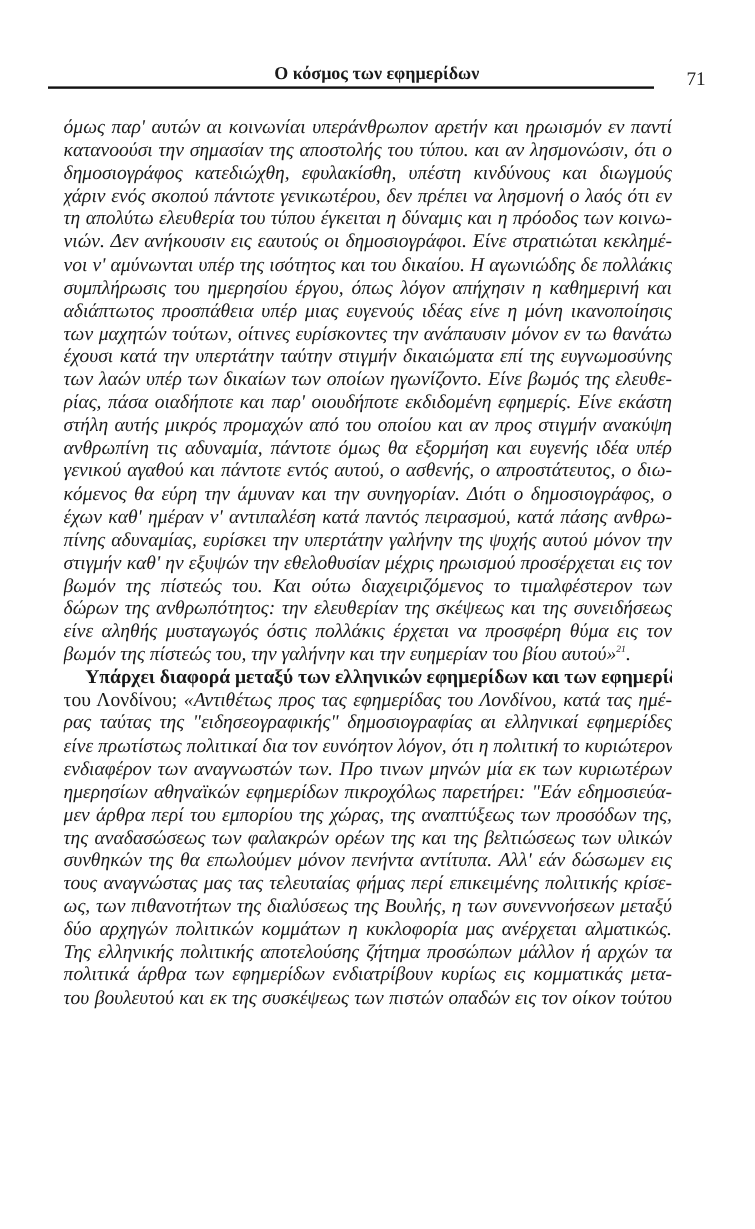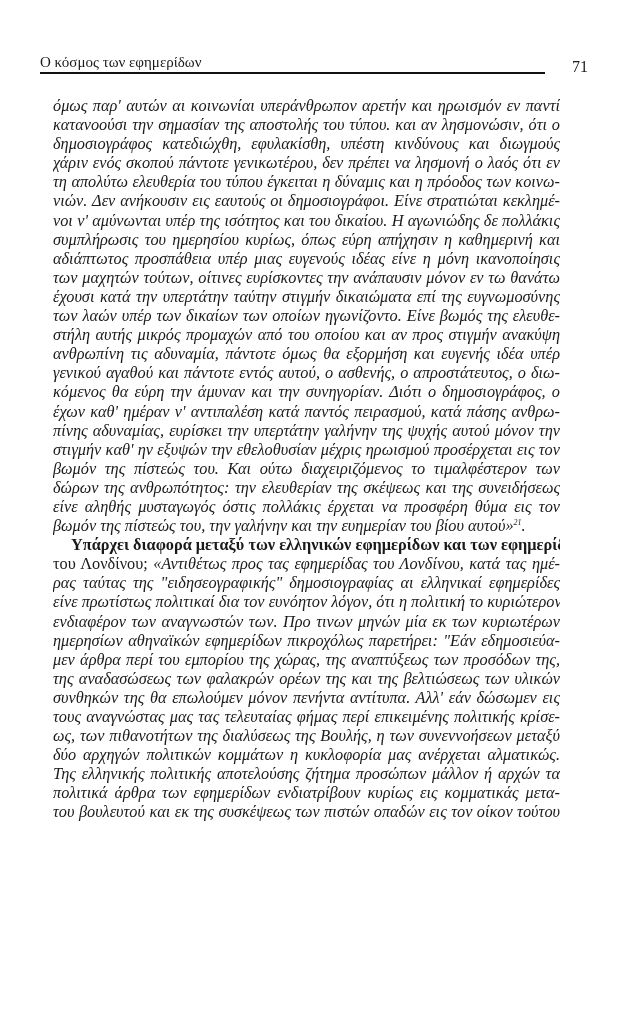--- a/index.html
+++ b/index.html
@@ -17,23 +17,24 @@
     left: 40px;
     top: 52px;
     width: 548px;
     height: 22px;
   }
   .header-title {
     position: absolute;
     left: 0;
     right: 0;
     top: 2px;
-    text-align: left;
+    text-align: center;
     font-family: "Liberation Serif", serif;
     font-size: 15px;
+    font-weight: bold;
   }
   .page-number {
     position: absolute;
     right: 0;
     top: 6px;
     font-family: "Liberation Serif", serif;
     font-size: 16px;
     margin-left: 38px;
   }
   .header-rule {
@@ -78,25 +79,26 @@
 
 <div class="body-text">
   <div id="p1">
       <div class="line italic"><span>όμως παρ' αυτών αι κοινωνίαι υπεράνθρωπον αρετήν και ηρωισμόν εν παντί</span></div>
       <div class="line italic"><span>κατανοούσι την σημασίαν της αποστολής του τύπου. και αν λησμονώσιν, ότι ο</span></div>
       <div class="line italic"><span>δημοσιογράφος κατεδιώχθη, εφυλακίσθη, υπέστη κινδύνους και διωγμούς</span></div>
       <div class="line italic"><span>χάριν ενός σκοπού πάντοτε γενικωτέρου, δεν πρέπει να λησμονή ο λαός ότι εν</span></div>
       <div class="line italic"><span>τη απολύτω ελευθερία του τύπου έγκειται η δύναμις και η πρόοδος των κοινω-</span></div>
       <div class="line italic"><span>νιών. Δεν ανήκουσιν εις εαυτούς οι δημοσιογράφοι. Είνε στρατιώται κεκλημέ-</span></div>
       <div class="line italic"><span>νοι ν' αμύνωνται υπέρ της ισότητος και του δικαίου. Η αγωνιώδης δε πολλάκις</span></div>
-      <div class="line italic"><span>συμπλήρωσις του ημερησίου κυρίως, όπως εύρη απήχησιν η καθημερινή και</span></div>
+      <div class="line italic"><span>συμπλήρωσις του ημερησίου έργου, όπως λόγον απήχησιν η καθημερινή και</span></div>
       <div class="line italic"><span>αδιάπτωτος προσπάθεια υπέρ μιας ευγενούς ιδέας είνε η μόνη ικανοποίησις</span></div>
       <div class="line italic"><span>των μαχητών τούτων, οίτινες ευρίσκοντες την ανάπαυσιν μόνον εν τω θανάτω</span></div>
       <div class="line italic"><span>έχουσι κατά την υπερτάτην ταύτην στιγμήν δικαιώματα επί της ευγνωμοσύνης</span></div>
       <div class="line italic"><span>των λαών υπέρ των δικαίων των οποίων ηγωνίζοντο. Είνε βωμός της ελευθε-</span></div>
+      <div class="line italic"><span>ρίας, πάσα οιαδήποτε και παρ' οιουδήποτε εκδιδομένη εφημερίς. Είνε εκάστη</span></div>
       <div class="line italic"><span>στήλη αυτής μικρός προμαχών από του οποίου και αν προς στιγμήν ανακύψη</span></div>
       <div class="line italic"><span>ανθρωπίνη τις αδυναμία, πάντοτε όμως θα εξορμήση και ευγενής ιδέα υπέρ</span></div>
       <div class="line italic"><span>γενικού αγαθού και πάντοτε εντός αυτού, ο ασθενής, ο απροστάτευτος, ο διω-</span></div>
       <div class="line italic"><span>κόμενος θα εύρη την άμυναν και την συνηγορίαν. Διότι ο δημοσιογράφος, ο</span></div>
       <div class="line italic"><span>έχων καθ' ημέραν ν' αντιπαλέση κατά παντός πειρασμού, κατά πάσης ανθρω-</span></div>
       <div class="line italic"><span>πίνης αδυναμίας, ευρίσκει την υπερτάτην γαλήνην της ψυχής αυτού μόνον την</span></div>
       <div class="line italic"><span>στιγμήν καθ' ην εξυψών την εθελοθυσίαν μέχρις ηρωισμού προσέρχεται εις τον</span></div>
       <div class="line italic"><span>βωμόν της πίστεώς του. Και ούτω διαχειριζόμενος το τιμαλφέστερον των</span></div>
       <div class="line italic"><span>δώρων της ανθρωπότητος: την ελευθερίαν της σκέψεως και της συνειδήσεως</span></div>
       <div class="line italic"><span>είνε αληθής μυσταγωγός όστις πολλάκις έρχεται να προσφέρη θύμα εις τον</span></div>

